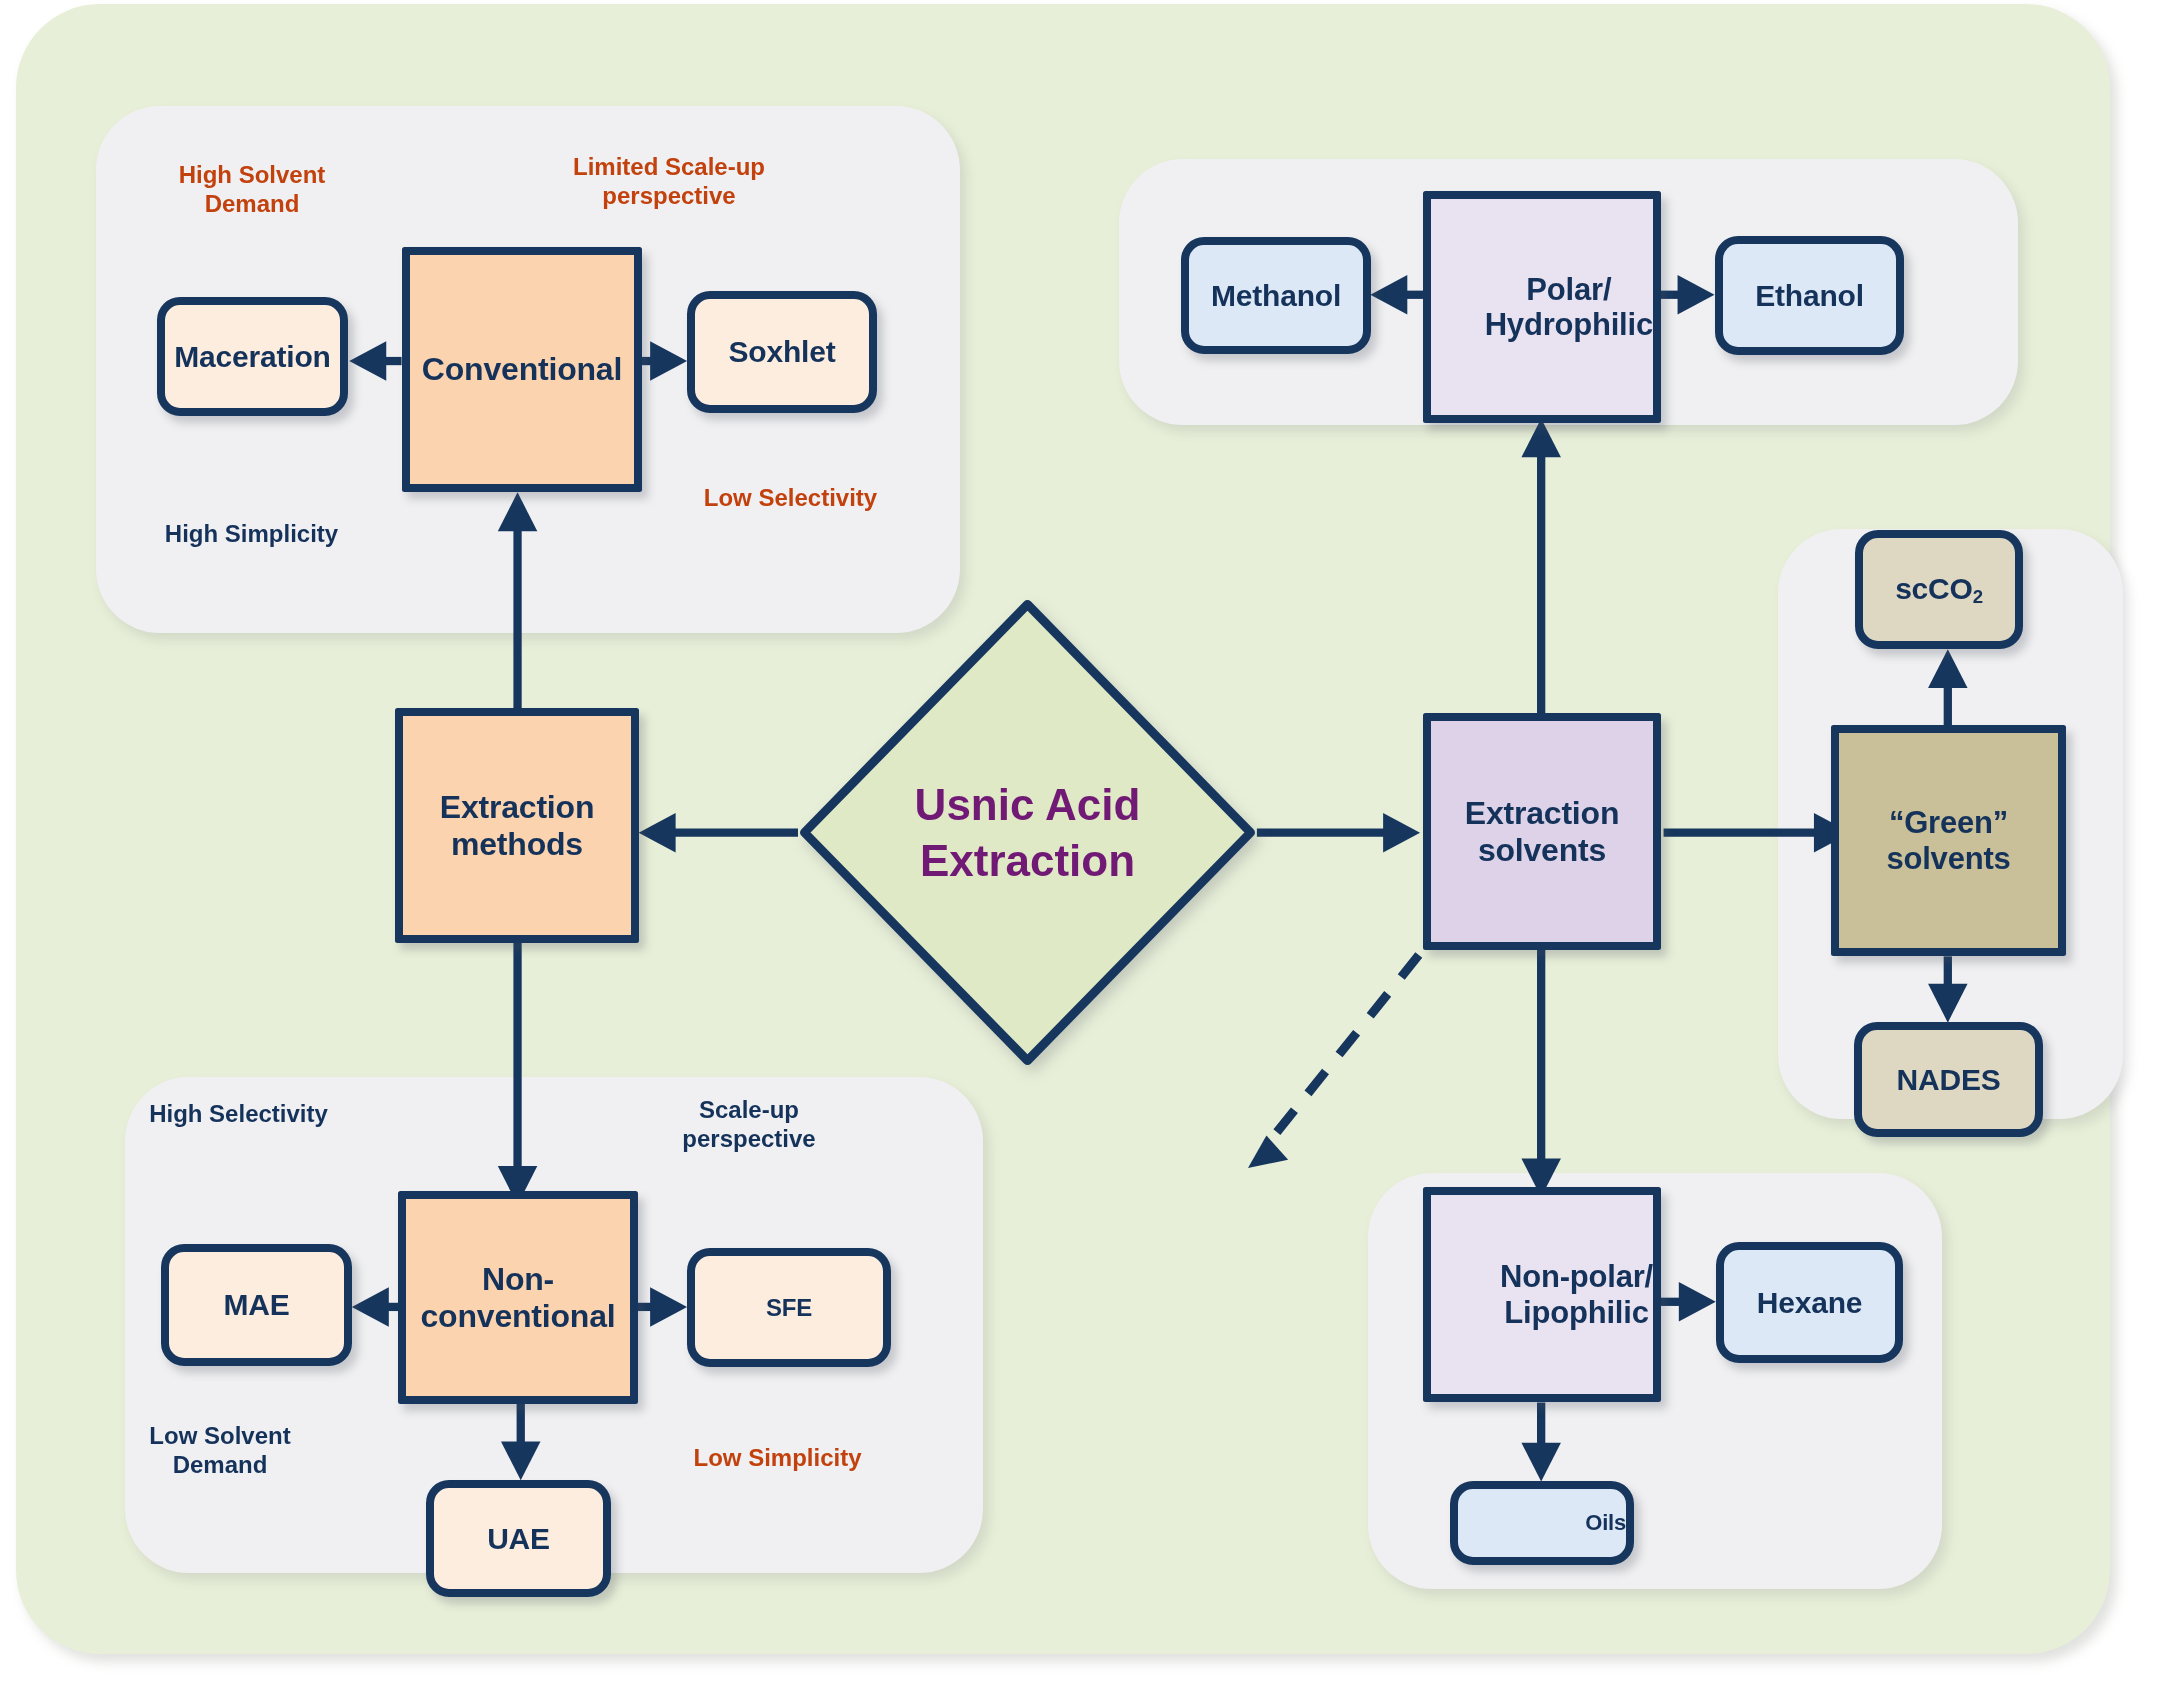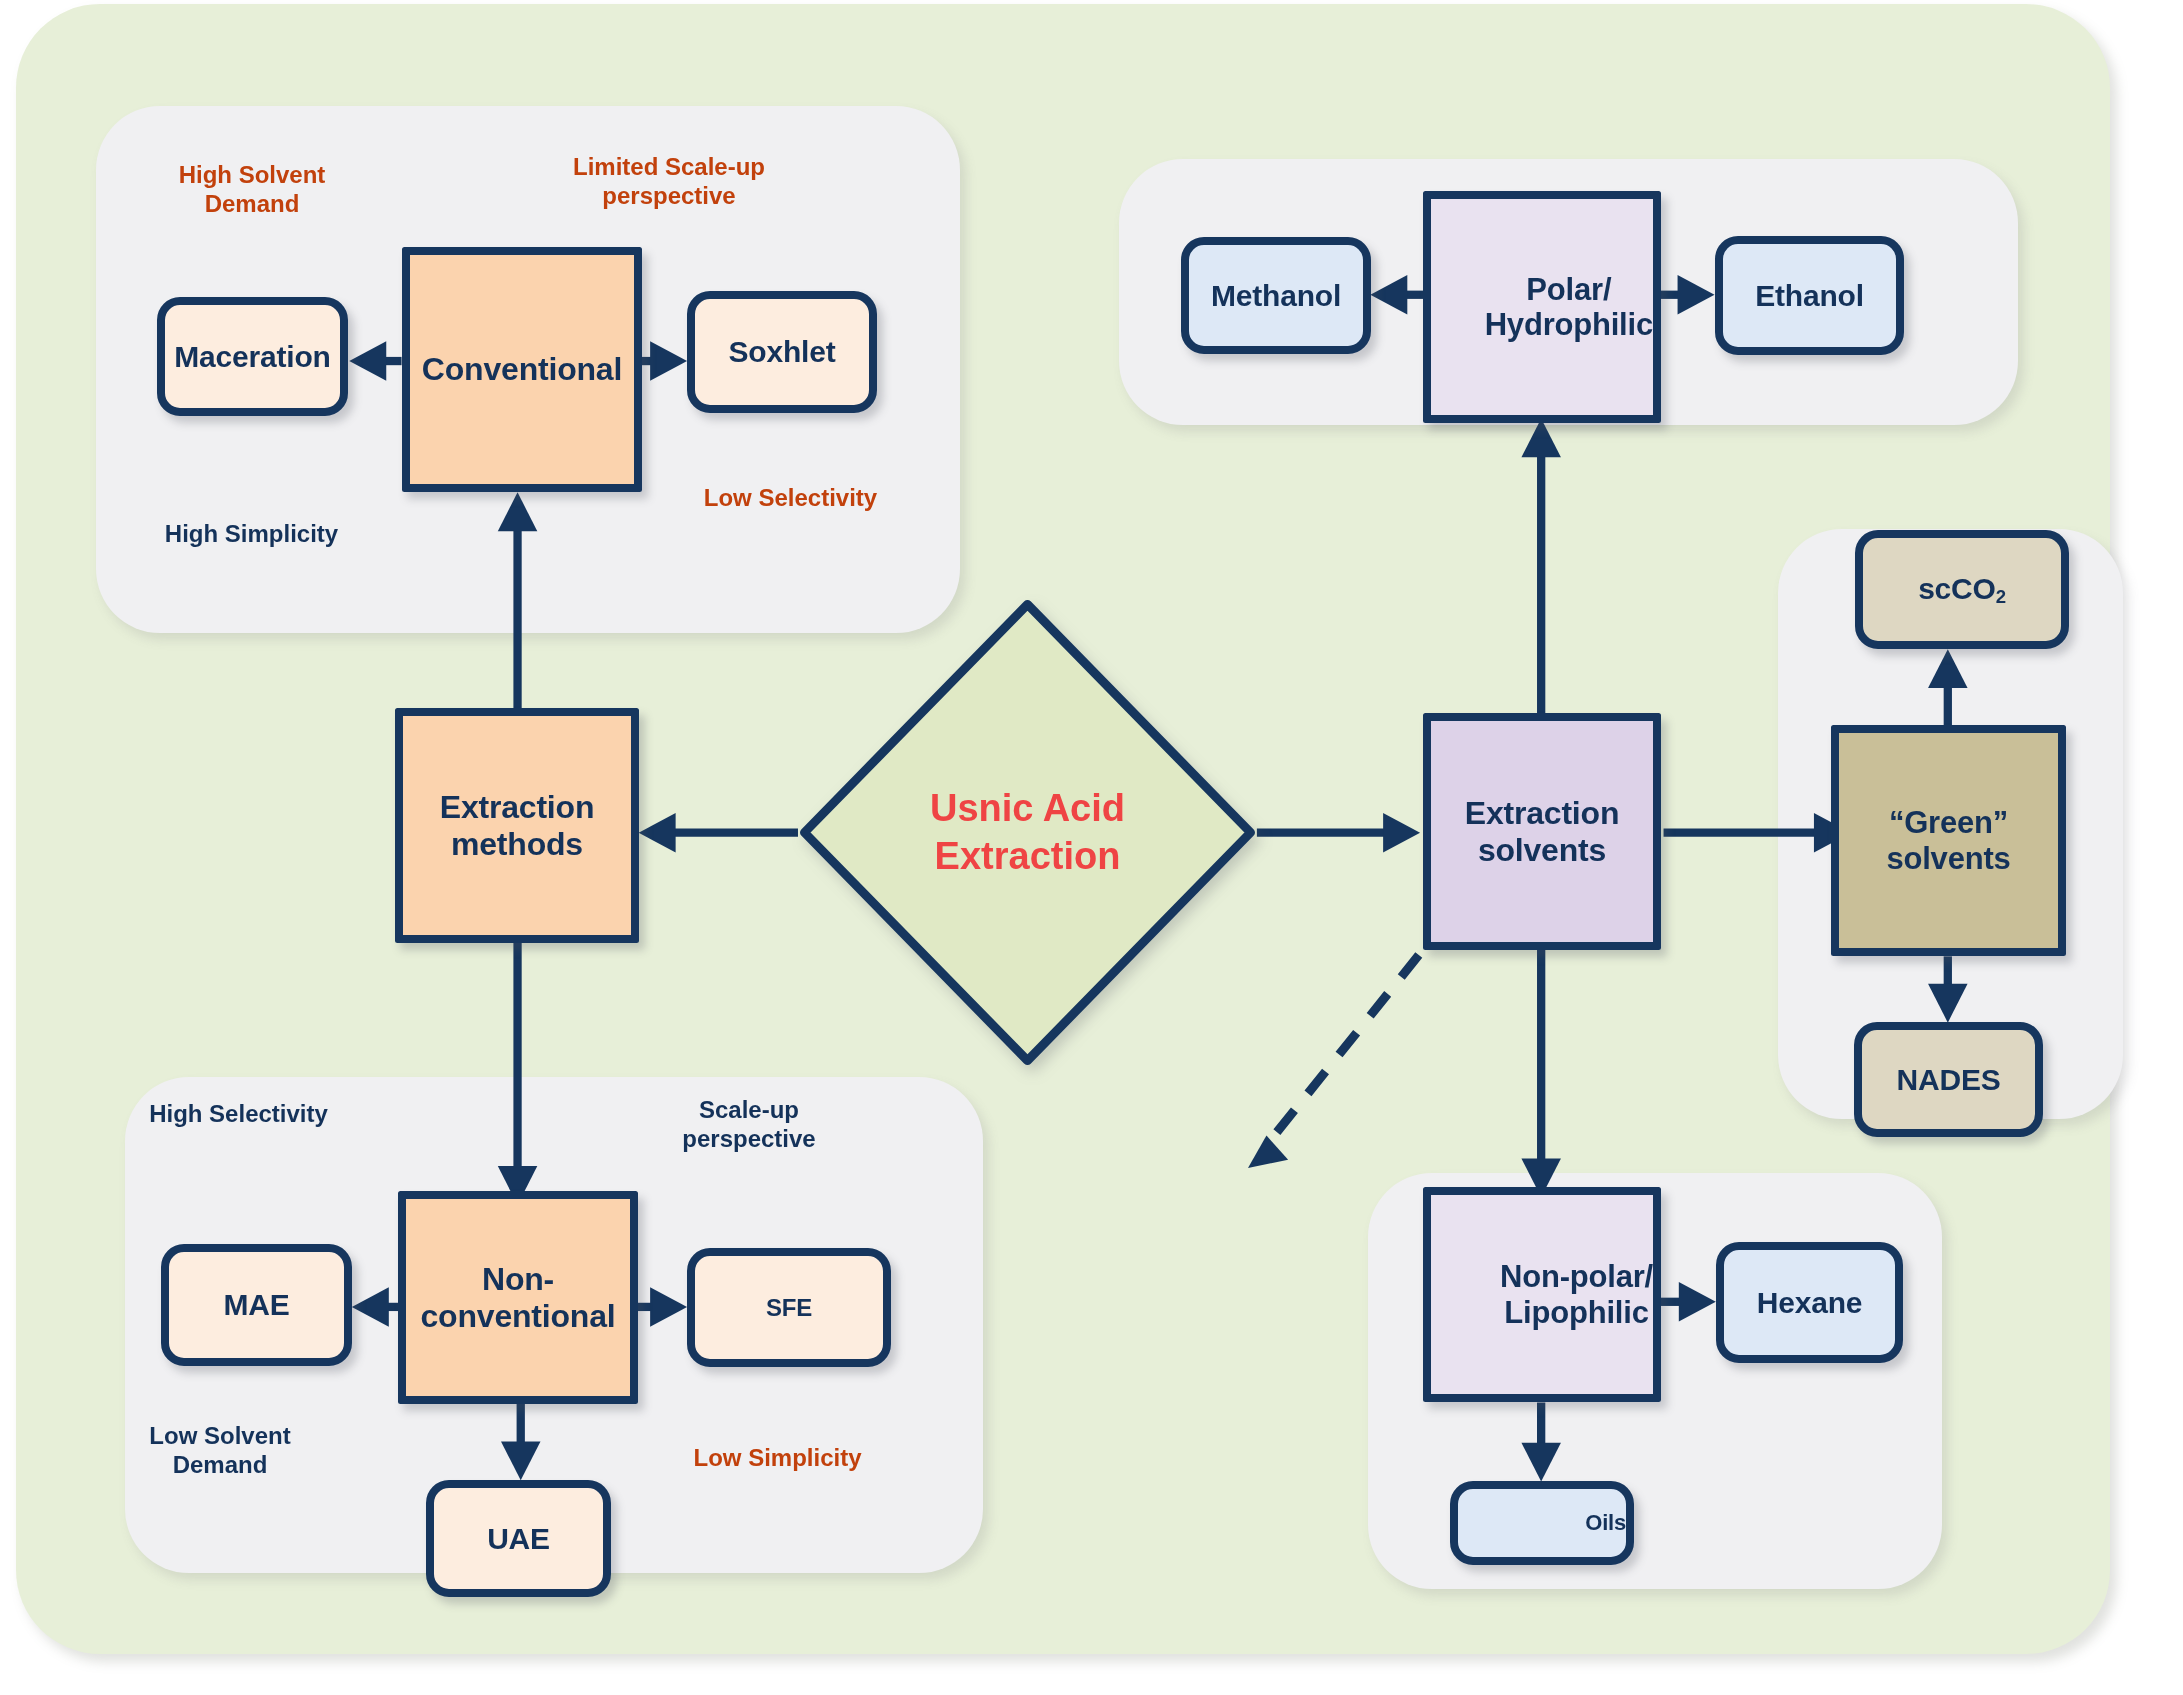--- a/index.html
+++ b/index.html
@@ -40,22 +40,22 @@
   .f-blue        {background:#dde8f6;}
   .f-khaki       {background:#c9bf98;}
   .f-khaki-lt    {background:#ded7c2;}
   .f-pink        {background:#f8e3e0;}
 
   
   .diamond{position:absolute;left:798px;top:598px;width:459px;height:469px;
            filter:drop-shadow(5.7px 7px 7px rgba(80,85,95,.25));}
   .diamond .dlabel{position:absolute;left:0;top:0;width:459px;height:469px;
            display:flex;align-items:center;justify-content:center;
-           text-align:center;color:#ef4444;font-weight:bold;
-           font-size:38px;line-height:1.26;}
+           text-align:center;color:#701a75;font-weight:bold;
+           font-size:44px;line-height:1.26;}
 
   
   .cap{position:absolute;text-align:center;font-weight:bold;
        line-height:1.2;font-size:24px;}
   .cap.red{color:#c2410c;}
   .cap.navy{color:#14325a;}
 
   
   #wires{position:absolute;left:0;top:0;width:2183px;height:1696px;overflow:visible;pointer-events:none;}
   .wire{stroke:#16365e;stroke-width:13;fill:none;}
@@ -291,21 +291,21 @@
     <span>Oils</span>
   </div>
 
 
   <div class="node sq f-khaki" style="left:1831px;top:725px;width:235px;height:231px;font-size:31px;">
     <span>
       <span>“Green”</span><br>
       <span>solvents</span>
     </span>
   </div>
-  <div class="node round f-khaki-lt" style="left:1855px;top:530px;width:214px;height:119px;font-size:30px;">
+  <div class="node round f-khaki-lt" style="left:1855px;top:530px;width:168px;height:119px;font-size:30px;">
     <span>
       <span>scCO</span><span class="sub">2</span>
     </span>
   </div>
   <div class="node round f-khaki-lt" style="left:1854px;top:1022px;width:189px;height:115px;font-size:30px;">
     <span>NADES</span>
   </div>
 
 </div>
 

